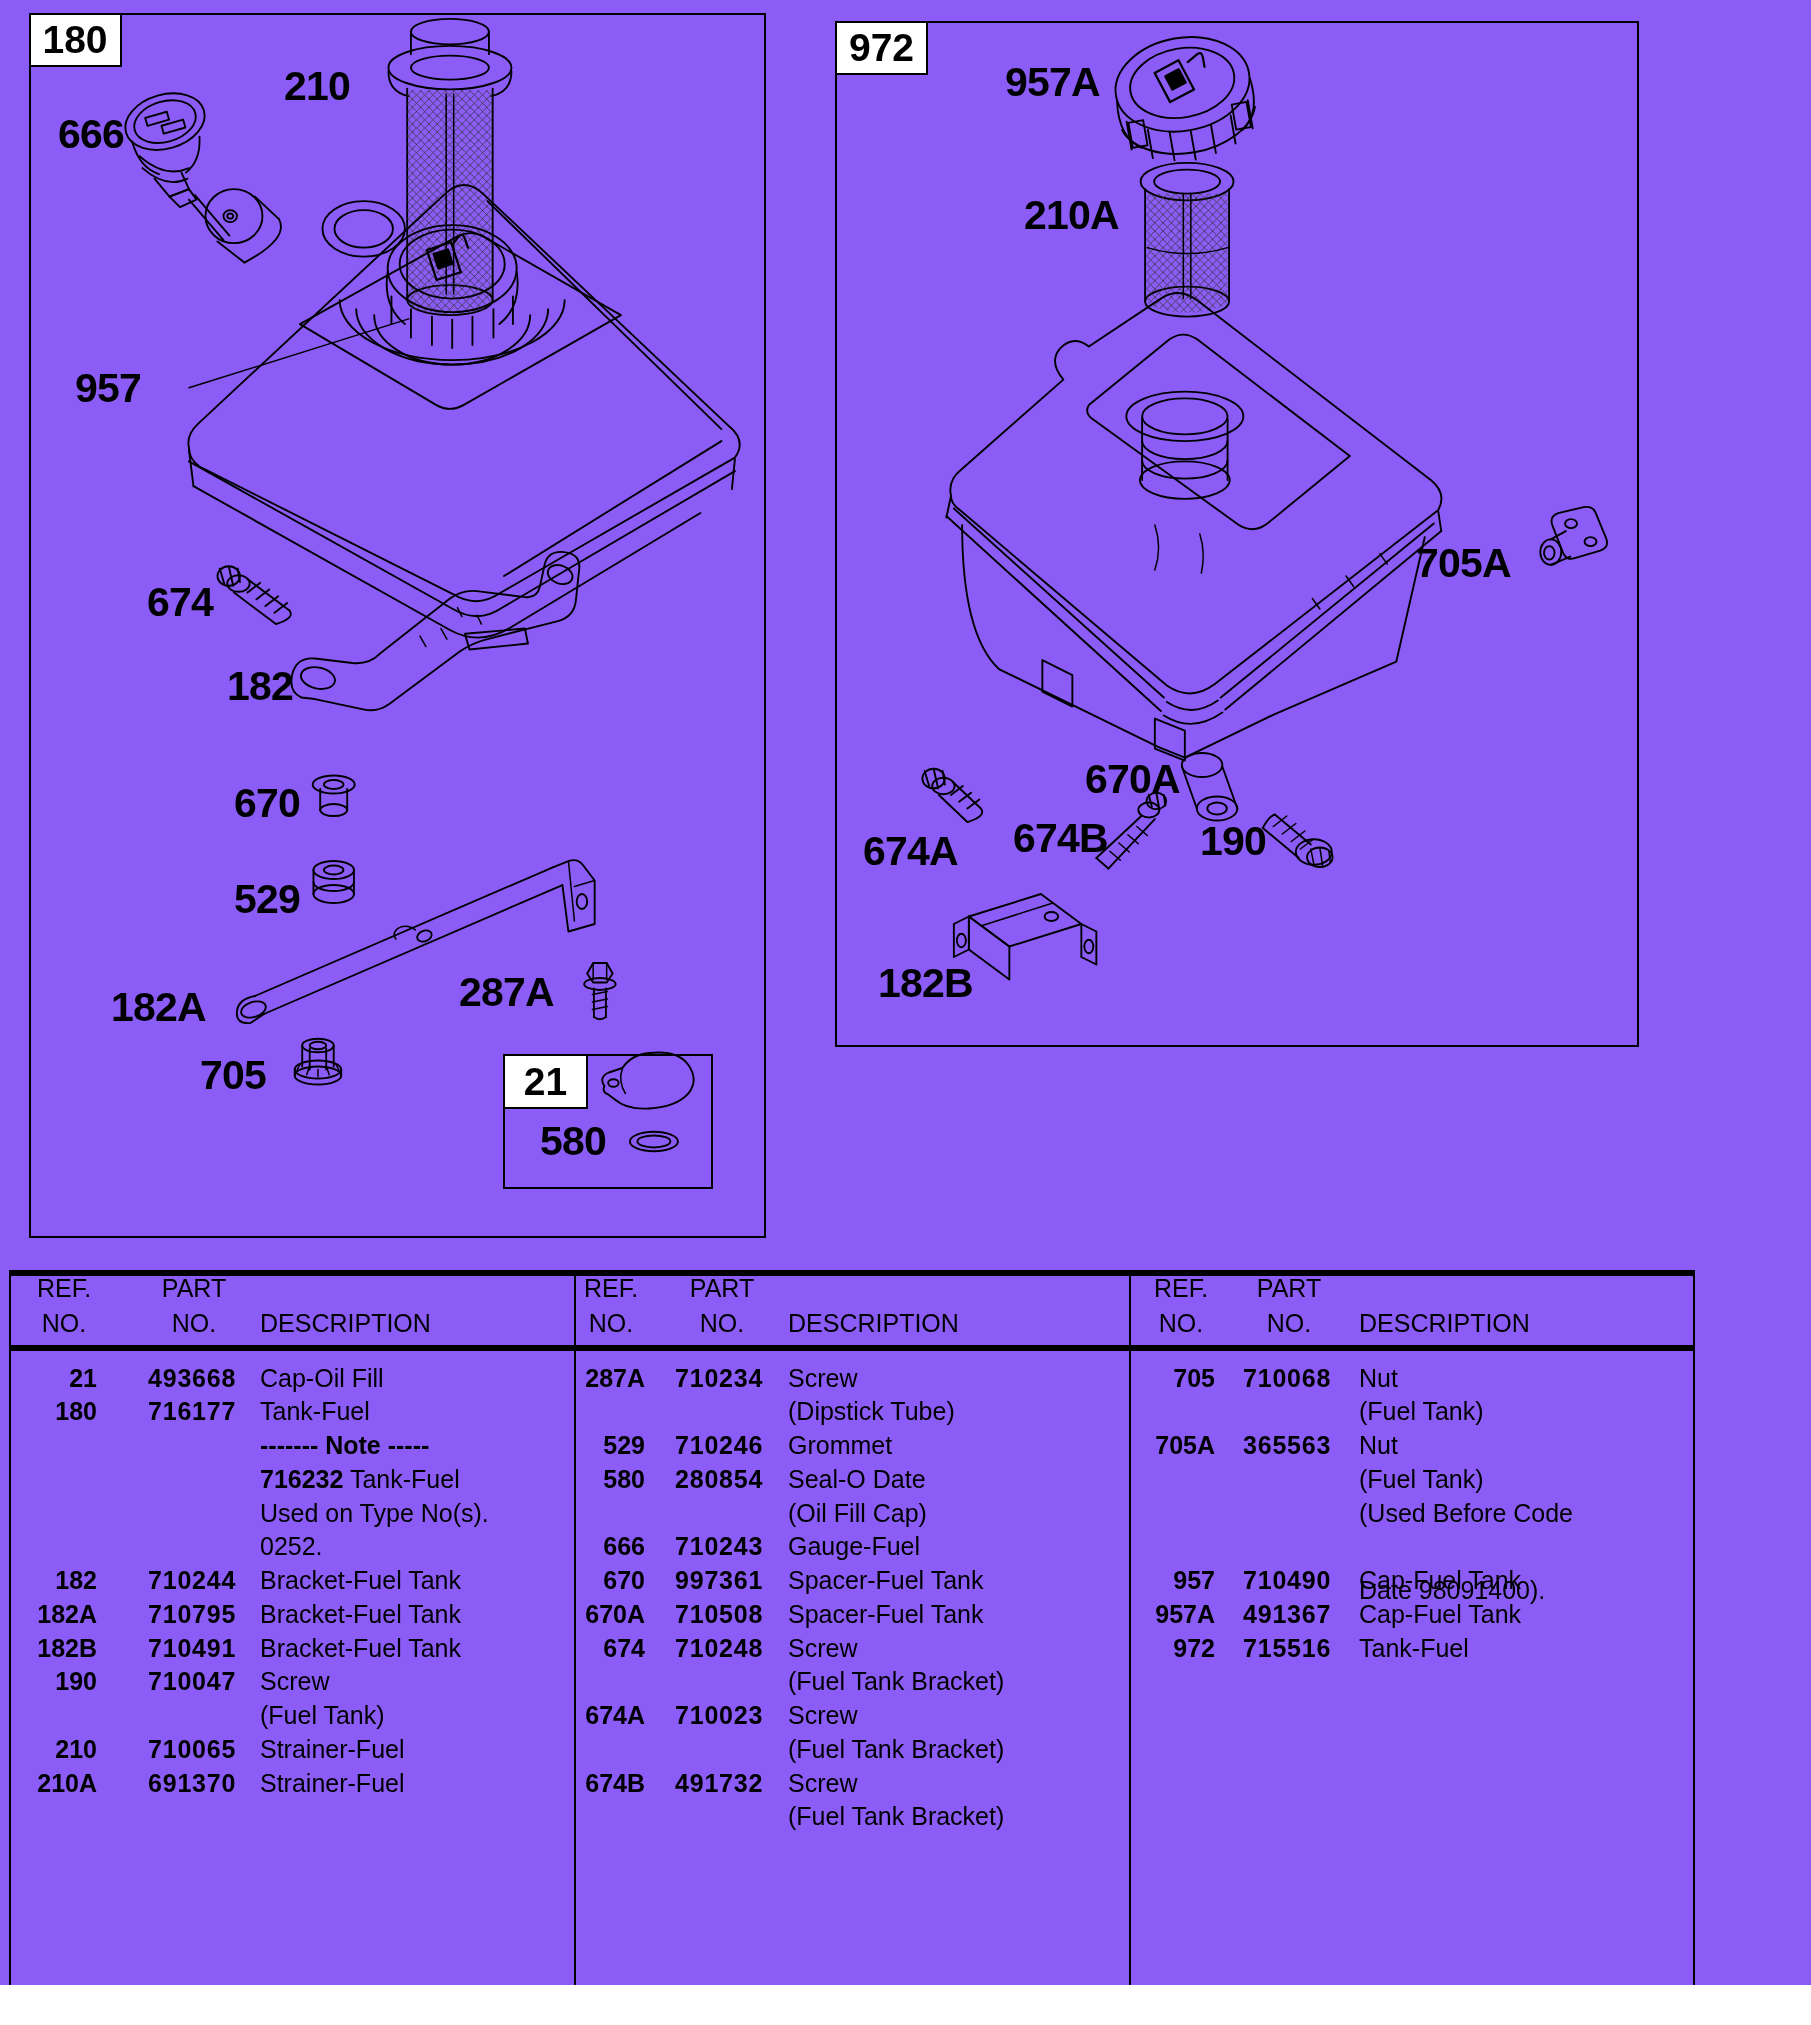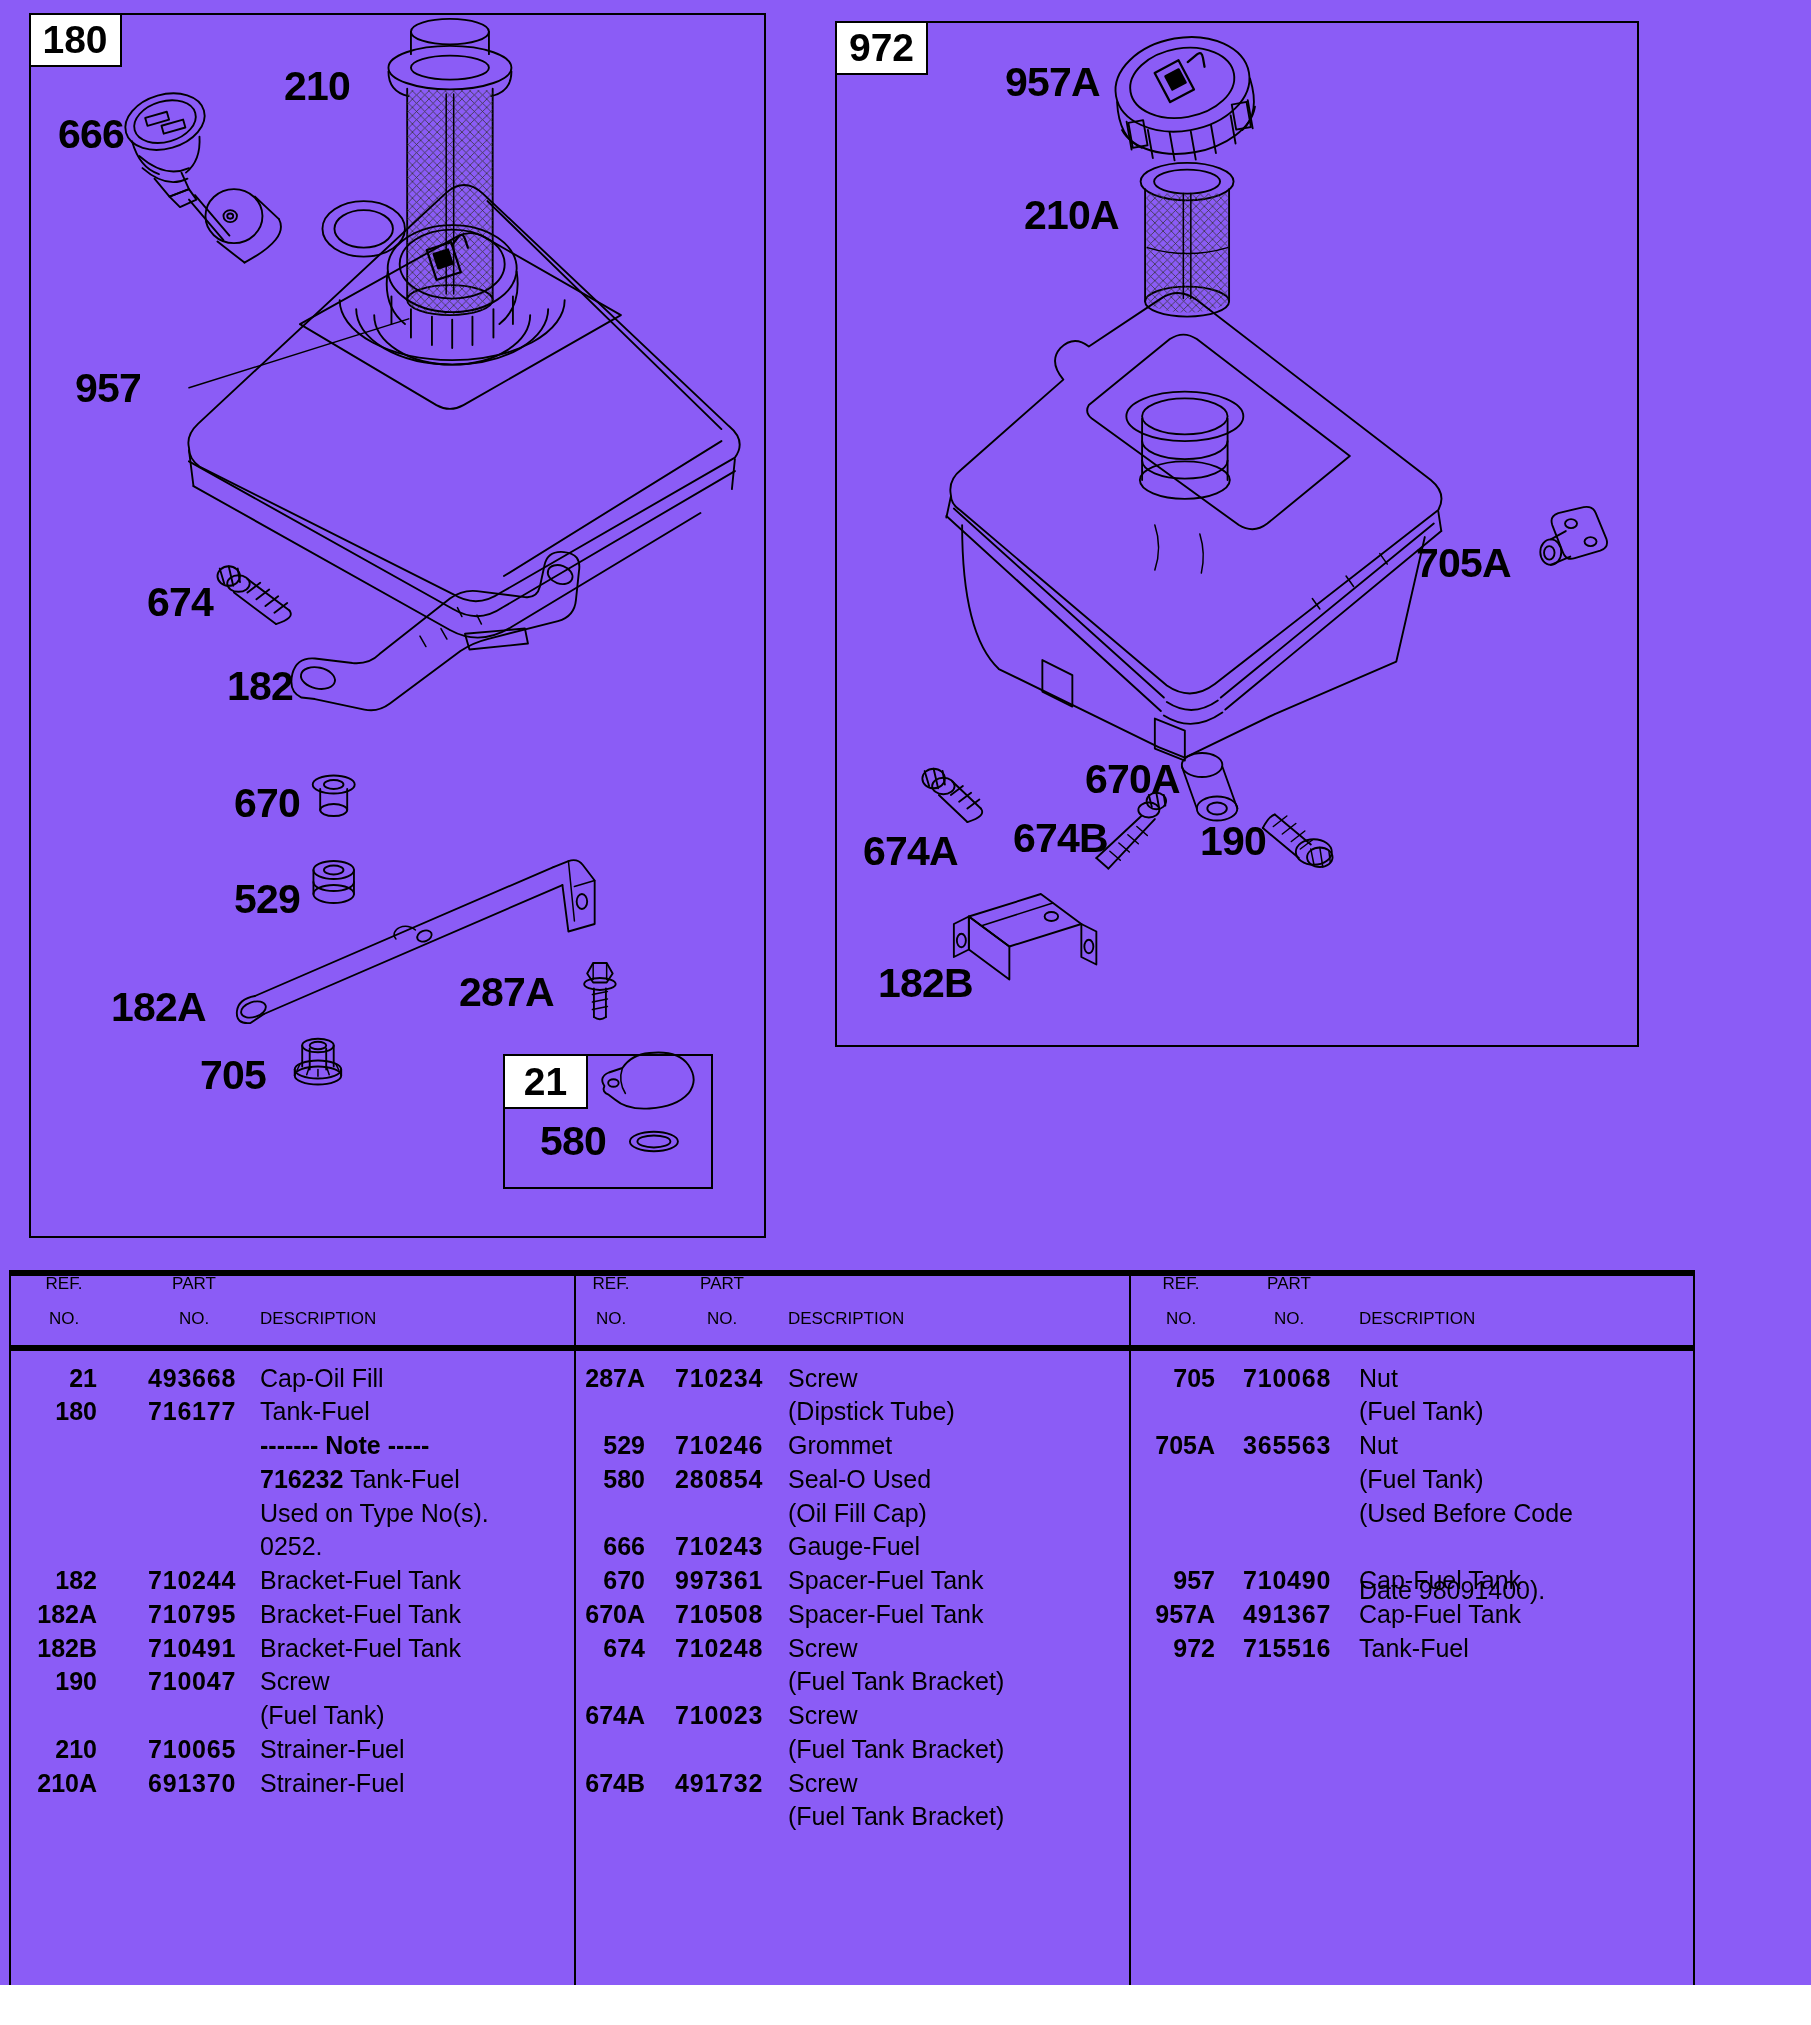--- a/index.html
+++ b/index.html
@@ -4,21 +4,21 @@
 <style>
   html,body{margin:0;padding:0;background:#fff;}
   .page{position:relative;width:1811px;height:1985px;background:#8b5cf6;
         font-family:"Liberation Sans",sans-serif;color:#000;overflow:hidden;}
   .partbox{position:absolute;border:2.3px solid #000;background:transparent;}
   .boxlabel{position:absolute;border:2.3px solid #000;display:flex;align-items:center;
         justify-content:center;font-weight:bold;font-size:39px;background:#fff;}
   .callout{position:absolute;font-weight:bold;font-size:41px;letter-spacing:-0.8px;white-space:nowrap;}
   svg.art{position:absolute;left:0;top:0;}
   .tline{position:absolute;background:#000;}
-  .hcell{position:absolute;font-size:17px;white-space:nowrap;}
+  .hcell{position:absolute;font-size:25px;white-space:nowrap;}
   .hcell.cen{transform:translateX(-50%);}
   .trow-ref{position:absolute;font-size:25px;font-weight:bold;text-align:right;width:165px;white-space:nowrap;}
   .trow-part{position:absolute;font-size:25px;font-weight:bold;letter-spacing:0.8px;white-space:nowrap;}
   .trow-desc{position:absolute;font-size:25px;white-space:nowrap;}
   .trow-desc b{font-weight:bold;}
 </style>
 </head>
 <body>
 
 <div class="page">
@@ -342,21 +342,21 @@
       <div class="hcell" style="left: 788px; top: 1309px;">DESCRIPTION</div>
       <div class="trow-ref" style="left: 480px; top: 1364px;">287A</div>
       <div class="trow-part" style="left: 675px; top: 1364px;">710234</div>
       <div class="trow-desc" style="left: 788px; top: 1364px;">Screw</div>
       <div class="trow-desc" style="left: 788px; top: 1397px;">(Dipstick Tube)</div>
       <div class="trow-ref" style="left: 480px; top: 1431px;">529</div>
       <div class="trow-part" style="left: 675px; top: 1431px; text-align: right;">710246</div>
       <div class="trow-desc" style="left: 788px; top: 1431px;">Grommet</div>
       <div class="trow-ref" style="left: 480px; top: 1465px;">580</div>
       <div class="trow-part" style="left: 675px; top: 1465px;">280854</div>
-      <div class="trow-desc" style="left: 788px; top: 1465px;">Seal-O Used</div>
+      <div class="trow-desc" style="left: 788px; top: 1465px;">Seal-O Date</div>
       <div class="trow-desc" style="left: 788px; top: 1499px;">(Oil Fill Cap)</div>
       <div class="trow-ref" style="left: 480px; top: 1532px;">666</div>
       <div class="trow-part" style="left: 675px; top: 1532px;">710243</div>
       <div class="trow-desc" style="left: 788px; top: 1532px;">Gauge-Fuel</div>
       <div class="trow-ref" style="left: 480px; top: 1566px;">670</div>
       <div class="trow-part" style="left: 675px; top: 1566px;">997361</div>
       <div class="trow-desc" style="left: 788px; top: 1566px;">Spacer-Fuel Tank</div>
       <div class="trow-ref" style="left: 480px; top: 1600px;">670A</div>
       <div class="trow-part" style="left: 675px; top: 1600px;">710508</div>
       <div class="trow-desc" style="left: 788px; top: 1600px;">Spacer-Fuel Tank</div>

